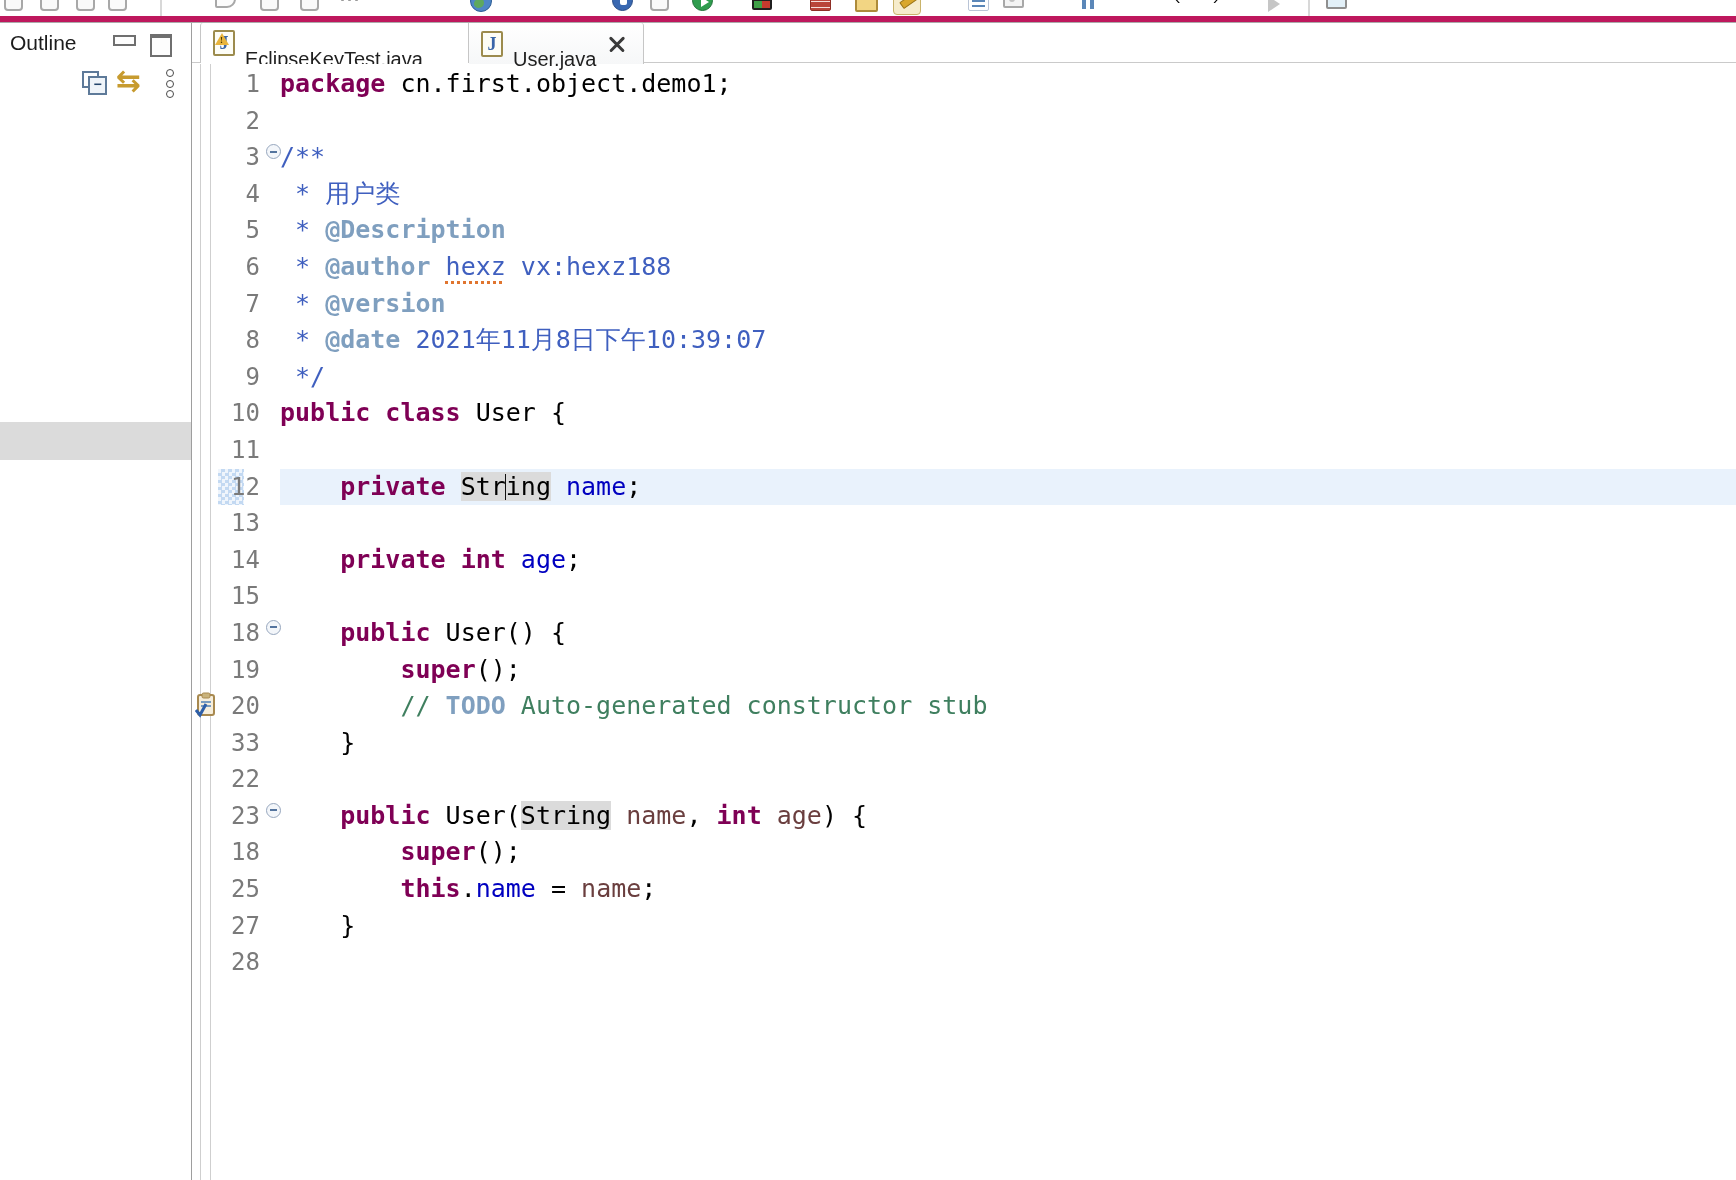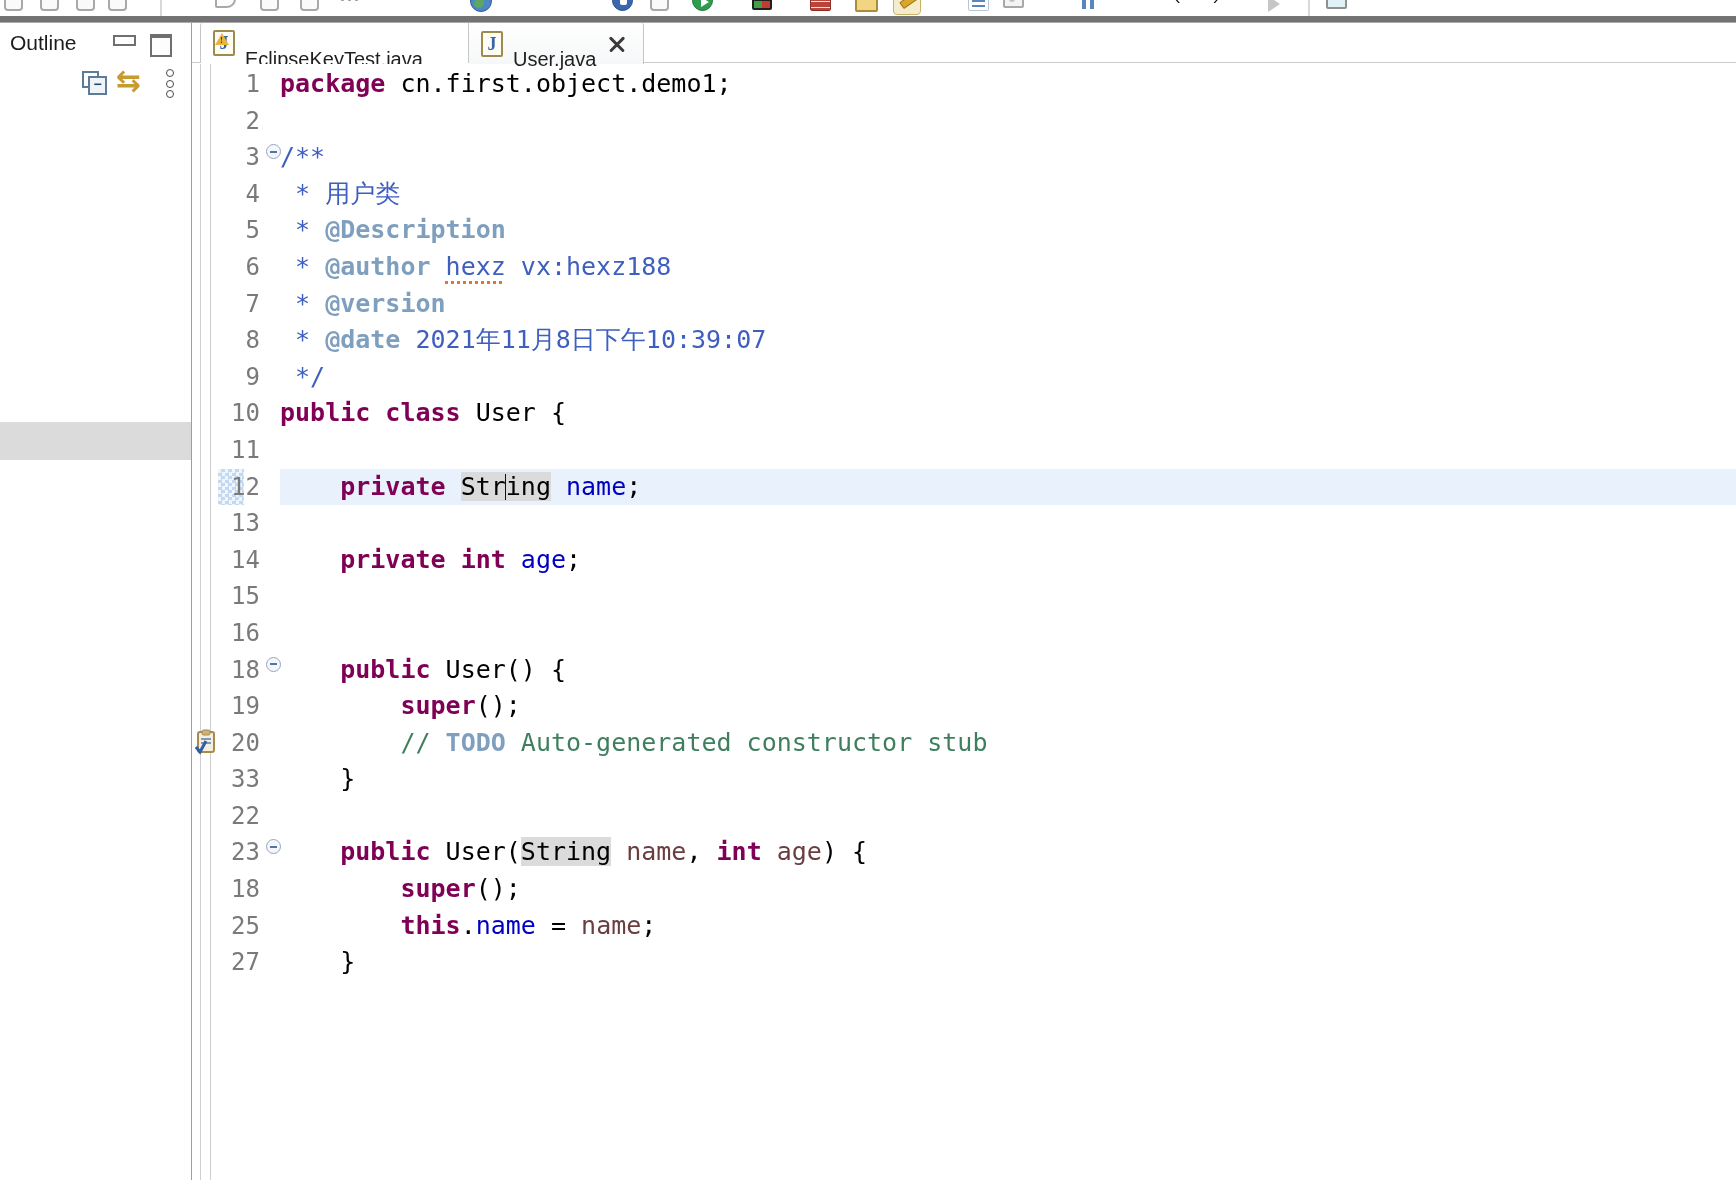--- a/index.html
+++ b/index.html
@@ -1,17 +1,17 @@
 <!DOCTYPE html>
 <html><head>
 <meta charset="utf-8">
 <style>
   * { margin:0; padding:0; box-sizing:border-box; }
   html,body { width:1736px; height:1180px; background:#fff; font-family:"Liberation Sans", sans-serif; }
-  #root { position:relative; width:1736px; height:1180px; overflow:hidden; background:#737373; }
+  #root { position:relative; width:1736px; height:1180px; overflow:hidden; background:#be185d; }
 
   
   .toolbar { position:absolute; left:0; top:0; width:1736px; height:16px; background:#fff; overflow:hidden; }
   .tb { position:absolute; top:-10px; }
   .k-gray    { width:19px; height:21px; border:2px solid #A8A8A8; border-radius:4px; background:#FAFAFA; }
   .k-sep     { width:2px; height:26px; background:#D8D8D8; top:-6px; }
   .k-bubble  { width:21px; height:18px; border:2px solid #A8A8A8; border-radius:9px 9px 9px 2px; background:#FCFCFC; }
   .k-dots    { width:22px; height:20px; }
   .k-dots::before { content:"···"; color:#9A9A9A; font-weight:bold; font-size:18px; line-height:20px; letter-spacing:1px; }
   .k-globe   { width:22px; height:22px; border-radius:50%; background:#4E86C6; border:1px solid #2D5C94; }
@@ -272,26 +272,20 @@
             <div class="code"><span class="def">    </span><span class="kw">private int </span><span class="field">age</span><span class="def">;</span></div>
           </div>
           <div class="row">
             <div class="ann"></div>
             <div class="num">15</div>
             <div class="foldcol"></div>
             <div class="code"></div>
           </div>
           <div class="row">
             <div class="ann"></div>
-            <div class="num">16</div>
-            <div class="foldcol"></div>
-            <div class="code"></div>
-          </div>
-          <div class="row">
-            <div class="ann"></div>
             <div class="num">18</div>
             <div class="foldcol">
               <div class="fold"></div>
             </div>
             <div class="code"><span class="def">    </span><span class="kw">public </span><span class="def">User() {</span></div>
           </div>
           <div class="row">
             <div class="ann"></div>
             <div class="num">19</div>
             <div class="foldcol"></div>
@@ -342,17 +336,23 @@
             <div class="num">25</div>
             <div class="foldcol"></div>
             <div class="code"><span class="def">        </span><span class="kw">this</span><span class="def">.</span><span class="field">name</span><span class="def"> = </span><span class="param">name</span><span class="def">;</span></div>
           </div>
           <div class="row">
             <div class="ann"></div>
             <div class="num">27</div>
             <div class="foldcol"></div>
             <div class="code"><span class="def">    }</span></div>
           </div>
+          <div class="row">
+            <div class="ann"></div>
+            <div class="num">28</div>
+            <div class="foldcol"></div>
+            <div class="code"></div>
+          </div>
         </div>
     </div>
   </div>
 
 </div>
 
 </body></html>

